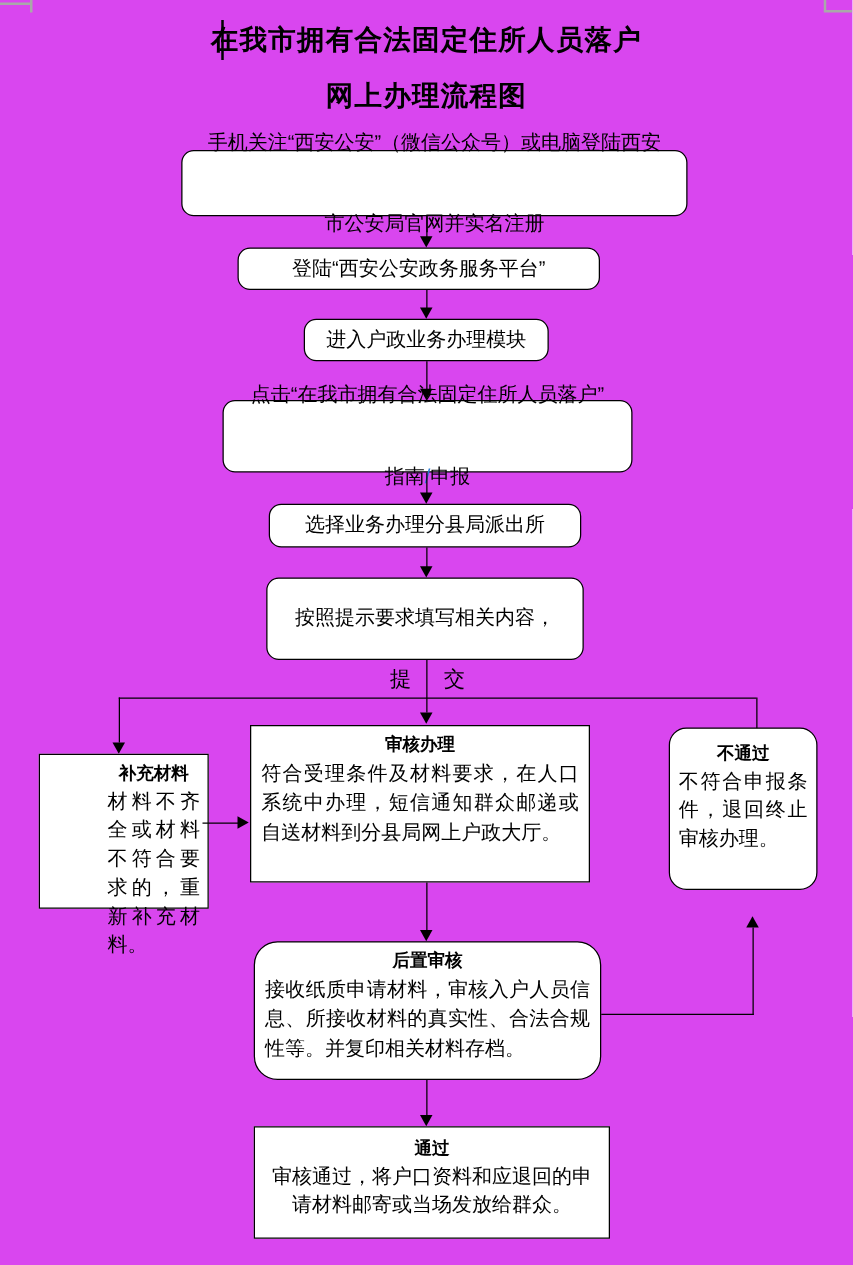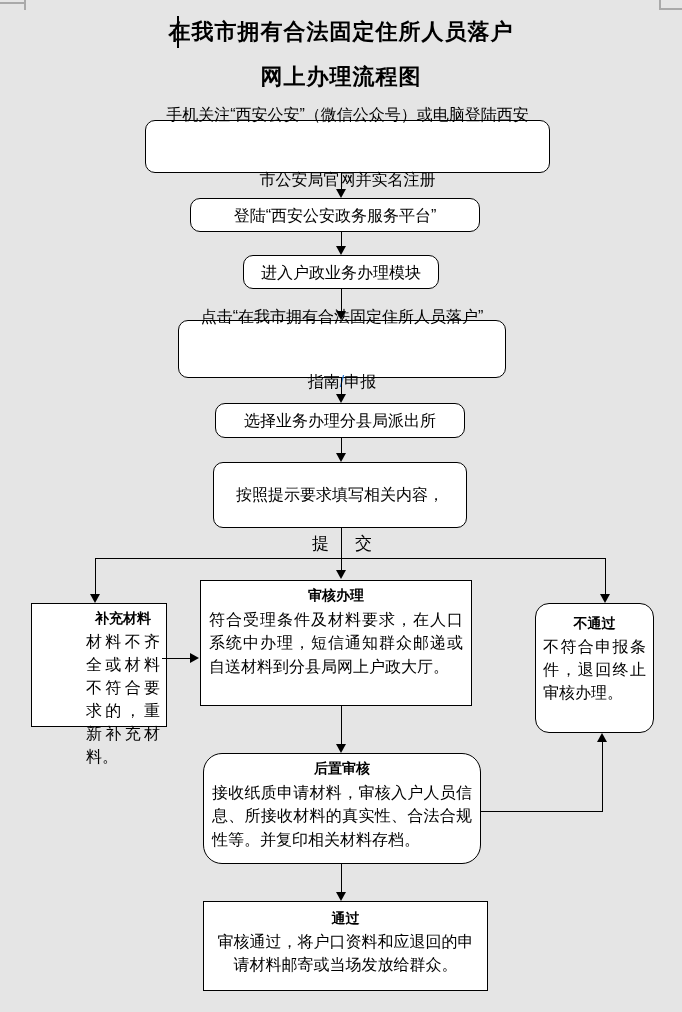--- a/index.html
+++ b/index.html
@@ -1,18 +1,18 @@
 <!DOCTYPE html>
 <html><head>
 <meta charset="utf-8">
 <style>
   * { margin:0; padding:0; box-sizing:border-box; }
   html,body { background:#ffffff; }
   body { font-family:"Liberation Sans","DejaVu Sans",sans-serif; color:#000; }
-  .page { position:relative; width:682px; height:1012px; background:#e5e5e5; overflow:hidden; }
+  .page { position:relative; width:682px; height:1012px; background:#d946ef; overflow:hidden; }
 
   
   .crop { position:absolute; background:#a9a9a9; }
 
   
   .doc-title { position:absolute; left:0; width:682px; text-align:center;
                font-size:22px; font-weight:bold; letter-spacing:1px; }
   .cursor { position:absolute; width:1.5px; background:#000; }
 
   
@@ -111,21 +111,21 @@
     <div class="obody" style="padding:0 6px;">材料不齐全或材料不符合要求的，重新补充材料。</div>
   </div>
   <div class="hline" style="left:162px;top:658px;width:29px;"></div>
   <div class="arr right" style="left:190px;top:653px;"></div>
 
   <div class="obox thin" style="left:200px;top:580px;width:272px;height:126px;line-height:23.5px;">
     <div class="otitle">审核办理</div>
     <div class="obody">符合受理条件及材料要求，在人口系统中办理，短信通知群众邮递或自送材料到分县局网上户政大厅。</div>
   </div>
 
-  <div class="obox rounded-lg" style="left:535px;top:603px;width:119px;height:130px;">
+  <div class="obox rounded-lg" style="left:535px;top:582px;width:119px;height:130px;">
     <div class="otitle" style="padding-top:8px;">不通过</div>
     <div class="obody" style="padding:0 7px;">不符合申报条件，退回终止审核办理。</div>
   </div>
 
   <div class="vline" style="left:341px;top:706px;height:38px;"></div>
   <div class="arr down" style="left:336px;top:744px;"></div>
 
   <div class="obox thin" style="left:203px;top:753px;width:278px;height:111px;line-height:23.5px;border-radius:19px;">
     <div class="otitle">后置审核</div>
     <div class="obody">接收纸质申请材料，审核入户人员信息、所接收材料的真实性、合法合规性等。并复印相关材料存档。</div>

